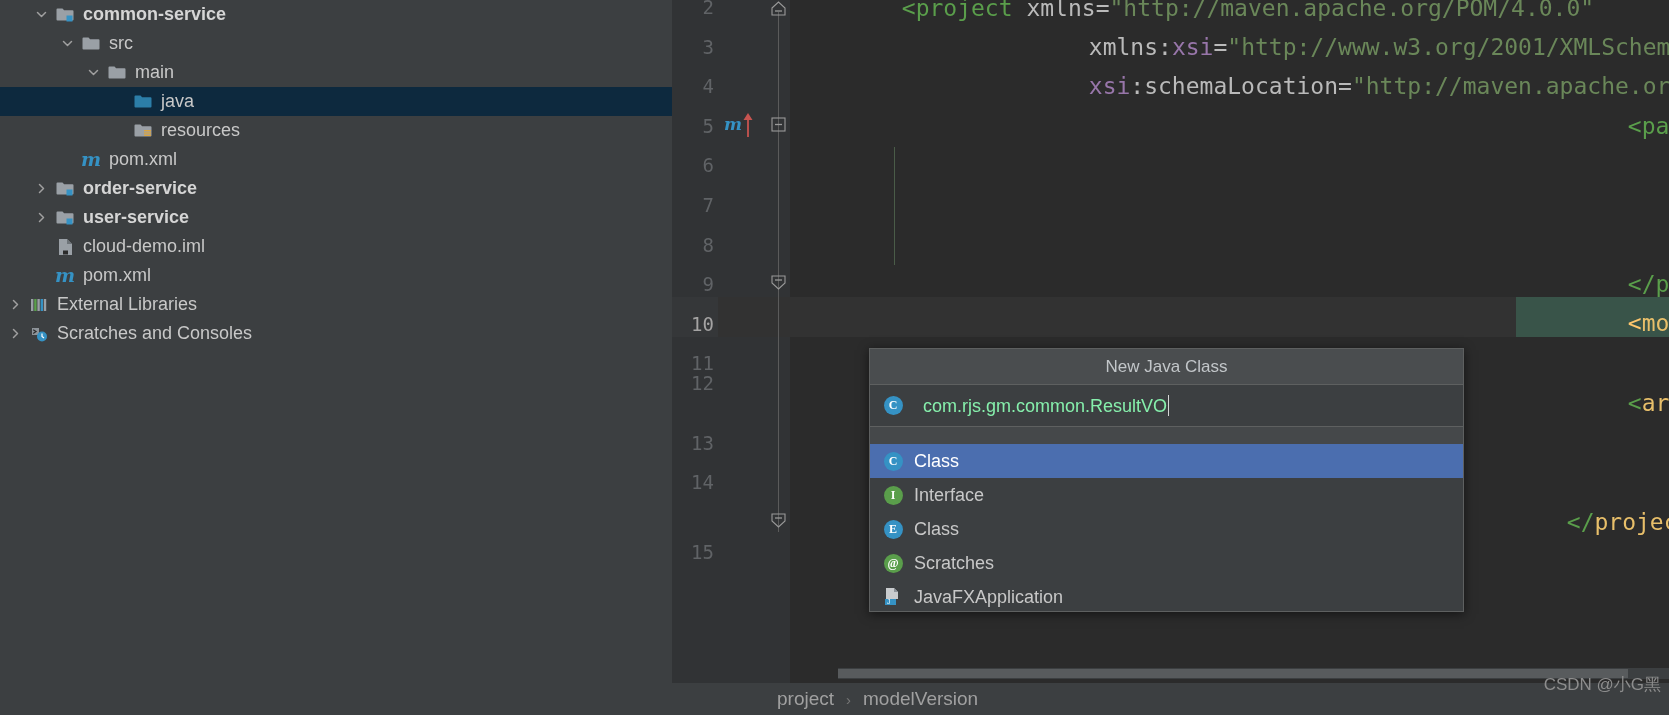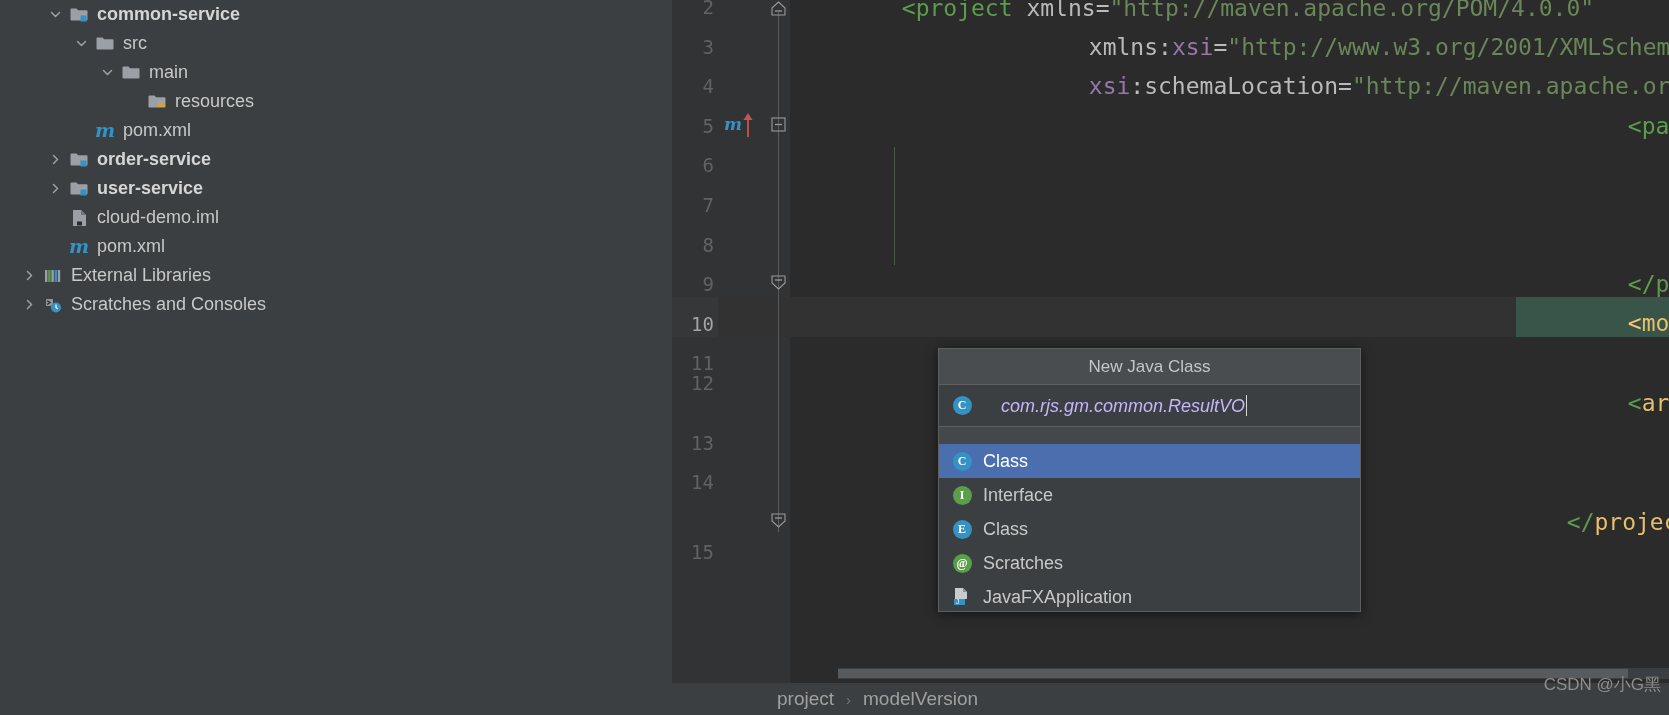--- a/index.html
+++ b/index.html
@@ -10,21 +10,20 @@
     overflow: hidden;
   }
   #root { position: relative; width: 1669px; height: 715px; }
 
   
   #sidebar {
     position: absolute; left: 0; top: 0;
     width: 672px; height: 715px;
     background: #3c3f41;
     overflow: hidden;
-    padding-left: 14px;
   }
   .tree-row {
     position: relative;
     height: 29px;
     display: flex;
     align-items: center;
     font-size: 18px;
     color: #bbbbbb;
     white-space: nowrap;
   }
@@ -121,46 +120,45 @@
 
   
   #maven-marker {
     position: absolute; left: 52px;
     width: 30px; height: 30px;
   }
 
   
   #popup {
     position: absolute;
-    left: 938px; top: 348px;
-    width: 423px; height: 264px;
+    left: 869px; top: 348px;
+    width: 595px; height: 264px;
     background: #3c3f41;
     border: 1px solid #5e6060;
     box-shadow: 0 2px 10px rgba(0,0,0,.55);
     z-index: 20;
   }
   #popup-title {
     height: 36px;
     background: #4a4d4f;
     border-bottom: 1px solid #5e6060;
     display: flex; align-items: center; justify-content: center;
     color: #c2c6c9; font-size: 17px;
   }
   #popup-input-row {
     height: 42px;
     background: #3c3f41;
     border-bottom: 1px solid #5e6060;
     display: flex; align-items: center;
     padding-left: 12px;
   }
   #popup-input-value {
-    color: #c4b5fd; font-size: 18px;
-    margin-left: 18px;
+    color: #86efac; font-size: 18px;
+    margin-left: 9px;
     position: relative;
-    font-style: italic;
   }
   .caret {
     display: inline-block;
     width: 1px; height: 21px;
     background: #d6d6d6;
     vertical-align: -4px;
     margin-left: 1px;
   }
   #popup-gap { height: 17px; background: #45484a; }
   .popup-item {
@@ -241,20 +239,30 @@
           <svg width="11" height="11" viewBox="0 0 11 11">
             <path d="M1.5 3.5 L5.5 7.5 L9.5 3.5" fill="none" stroke="#a0a0a0" stroke-width="1.5" stroke-linecap="round" stroke-linejoin="round"></path>
           </svg>
         </div>
         <div class="ticon">
           <svg width="18" height="15" viewBox="0 0 18 15">
             <path d="M0.5 2.5 a1 1 0 0 1 1-1 h5 l1.6 1.8 h8.4 a1 1 0 0 1 1 1 v8.2 a1 1 0 0 1-1 1 h-15 a1 1 0 0 1-1-1 z" fill="#9aa0a6"></path>
           </svg>
         </div>
         <span class="tlabel">main</span>
+      </div>
+      <div class="tree-row selected">
+        <div style="width: 108px; min-width: 108px; height: 29px;"></div>
+        <div class="twist"></div>
+        <div class="ticon">
+          <svg width="18" height="15" viewBox="0 0 18 15">
+            <path d="M0.5 2.5 a1 1 0 0 1 1-1 h5 l1.6 1.8 h8.4 a1 1 0 0 1 1 1 v8.2 a1 1 0 0 1-1 1 h-15 a1 1 0 0 1-1-1 z" fill="#2c7ea8"></path>
+          </svg>
+        </div>
+        <span class="tlabel">java</span>
       </div>
       <div class="tree-row">
         <div style="width: 108px; min-width: 108px; height: 29px;"></div>
         <div class="twist"></div>
         <div class="ticon">
           <svg width="18" height="15" viewBox="0 0 18 15">
             <path d="M0.5 2.5 a1 1 0 0 1 1-1 h5 l1.6 1.8 h8.4 a1 1 0 0 1 1 1 v8.2 a1 1 0 0 1-1 1 h-15 a1 1 0 0 1-1-1 z" fill="#9aa0a6"></path>
             <g fill="#d9a441">
               <rect x="10" y="7" width="7" height="1.4"></rect>
               <rect x="10" y="9.3" width="7" height="1.4"></rect>

